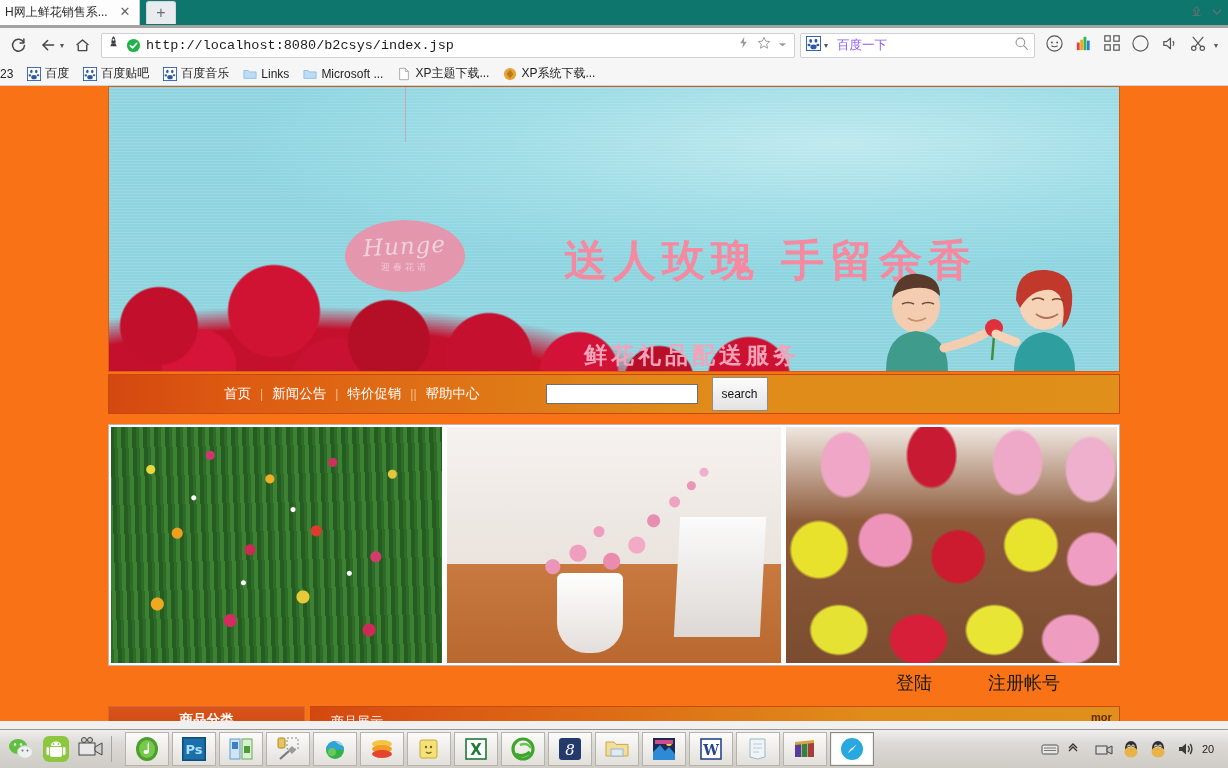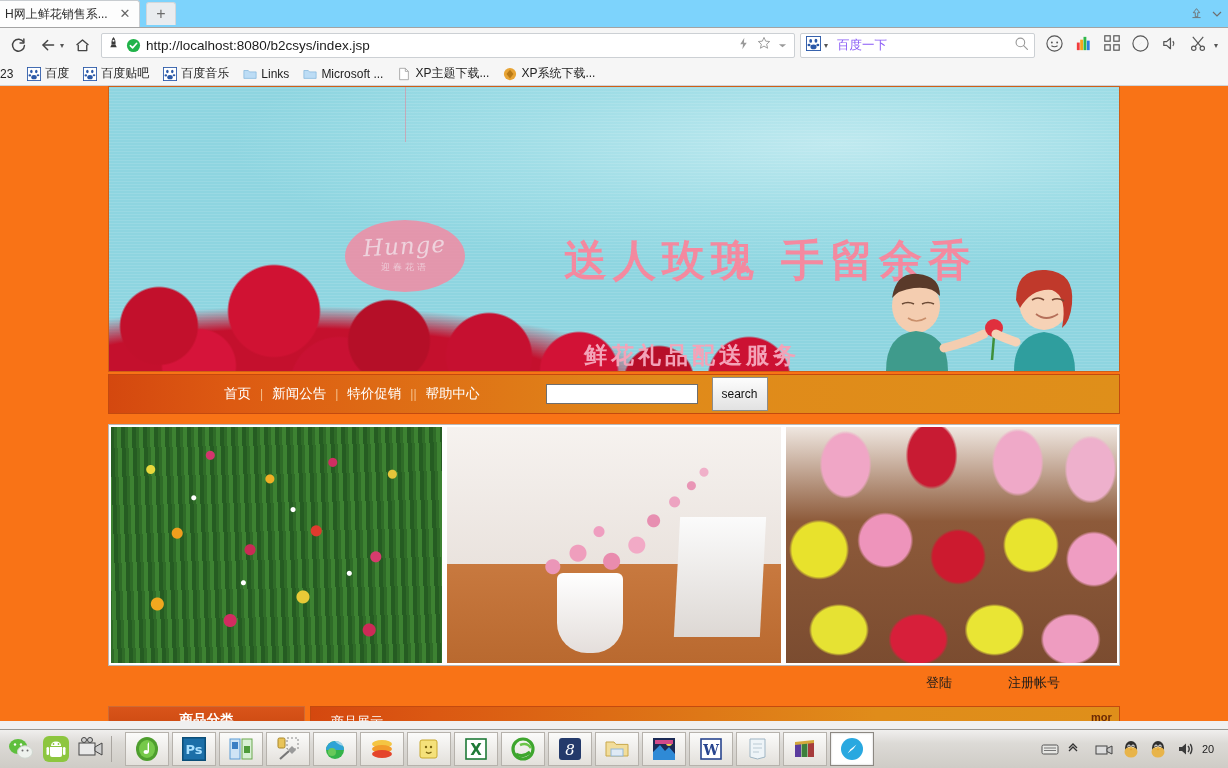--- a/index.html
+++ b/index.html
@@ -8,22 +8,22 @@
     width: 1228px; height: 768px;
     overflow: hidden;
     font-family: "Liberation Sans", "DejaVu Sans", sans-serif;
     background: #ffffff;
   }
 
   
   .browser { width: 1228px; height: 729px; background: #f4f4f4; position: relative; }
 
   .tabstrip {
-    height: 28px; background: #7dd3fc; display: flex; align-items: center;
-    border-bottom: 1px solid #a3a3a3; position: relative;
+    height: 28px; background: #0f766e; display: flex; align-items: flex-end;
+    border-bottom: 3px solid #a3a3a3; position: relative;
   }
   .tab {
     height: 27px; width: 150px; margin-left: -10px;
     background: #fdfdfd; border: 1px solid #c8ccd0; border-bottom: none;
     border-radius: 3px 3px 0 0;
     display: flex; align-items: center; padding: 0 6px 0 14px;
     font-size: 12px; color: #333;
   }
   .tab-title {
     flex: 1; white-space: nowrap; overflow: hidden; text-overflow: ellipsis;
@@ -52,21 +52,21 @@
   .nav-btn {
     width: 28px; height: 26px; display: flex; align-items: center; justify-content: center;
     color: #4a4a4a;
   }
   .nav-btn svg { display: block; }
   .caret { font-size: 8px; color: #555; margin-left: -4px; margin-right: 2px; }
 
   .urlbar {
     flex: 1; height: 25px; background: #fff; border: 1px solid #ccd0d4;
     border-radius: 2px; display: flex; align-items: center; padding: 0 4px;
-    margin: 0 3px; min-width: 0;
+    margin: 0 3px; min-width: 0; font-family: Liberation Mono, monospace;
   }
   .url-text {
     flex: 1; font-size: 13.5px; color: #1b1b1b; white-space: nowrap;
     overflow: hidden; padding-left: 5px;
   }
   .url-icons { display: flex; align-items: center; gap: 7px; padding-right: 3px; color: #9a9a9a; }
 
   .searchbar {
     width: 235px; height: 25px; background: #fff; border: 1px solid #ccd0d4;
     border-radius: 2px; display: flex; align-items: center; padding: 0 5px;
@@ -239,21 +239,21 @@
       radial-gradient(ellipse 28px 28px at 93% 56%, #ef9dc2 0 90%, rgba(0,0,0,0) 100%),
       radial-gradient(ellipse 30px 26px at 16% 86%, #e6e233 0 90%, rgba(0,0,0,0) 100%),
       radial-gradient(ellipse 30px 26px at 40% 90%, #d71f3a 0 90%, rgba(0,0,0,0) 100%),
       radial-gradient(ellipse 30px 26px at 63% 86%, #e9e534 0 90%, rgba(0,0,0,0) 100%),
       radial-gradient(ellipse 30px 26px at 86% 90%, #ee9cc0 0 90%, rgba(0,0,0,0) 100%),
       linear-gradient(180deg,#efe7e0 0%, #8d5a3a 40%, #7b4c30 100%);
   }
 
   .account-row {
     height: 34px; display: flex; align-items: center; justify-content: flex-end;
-    padding-right: 60px; gap: 56px; font-size: 13px; color: #1b1b1b;
+    padding-right: 60px; gap: 56px; font-size: 18px; color: #1b1b1b;
   }
   .account-row a { color: #1b1b1b; text-decoration: none; }
 
   .lower { display: flex; gap: 5px; margin-top: 6px; }
   .cat-col { width: 197px; }
   .cat-head {
     height: 28px; background: linear-gradient(180deg,#d9541a,#c9480f);
     border: 1px solid #cf6a33; color: #fff; font-size: 13.5px; font-weight: bold;
     display: flex; align-items: center; justify-content: center;
   }

